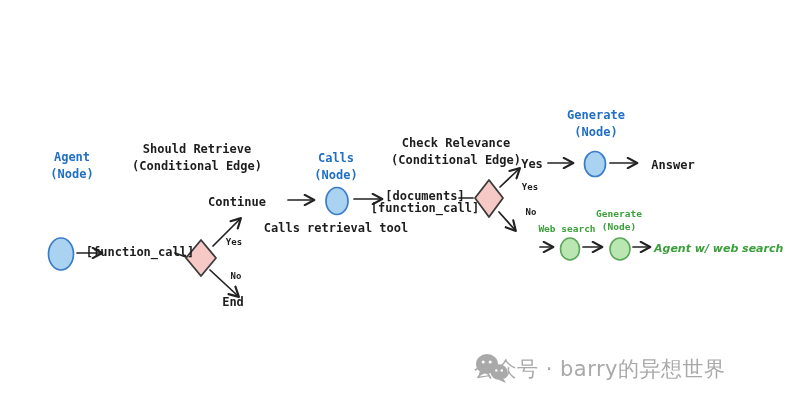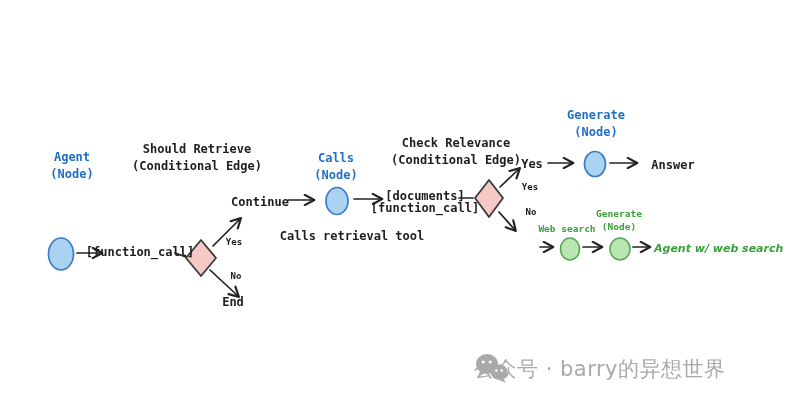--- a/index.html
+++ b/index.html
@@ -85,29 +85,29 @@
   <div class="t" style="left:456px;top:104px;margin-top:31px;">
     <span class="ln">Check Relevance</span>
     <span class="ln">(Conditional Edge)</span>
   </div>
 
   <div class="t blue" style="left:596px;top:107px;">
     <span class="ln">Generate</span>
     <span class="ln">(Node)</span>
   </div>
 
-  <div class="t" style="left:260px;top:194px;">Continue</div>
+  <div class="t" style="left:237px;top:194px;">Continue</div>
   <div class="t" style="left:233px;top:294px;">End</div>
   <div class="t" style="left:532px;top:156px;">Yes</div>
   <div class="t" style="left:673px;top:157px;">Answer</div>
 
   <div class="t xs" style="left:140px;top:247px;">[function_call]</div>
   <div class="t sm" style="left:234px;top:237px;">Yes</div>
   <div class="t sm" style="left:236px;top:271px;">No</div>
-  <div class="t xs" style="left:352px;top:223px;margin-top:8px;">Calls retrieval tool</div>
+  <div class="t xs" style="left:336px;top:223px;">Calls retrieval tool</div>
 
   <div class="t xs" style="left:425px;top:191px;">
     <span class="ln">[documents]</span>
     <span class="ln">[function_call]</span>
   </div>
 
   <div class="t sm" style="left:530px;top:182px;">Yes</div>
   <div class="t sm" style="left:531px;top:207px;">No</div>
 
   <div class="t gsm green" style="left:567px;top:222px;">Web search</div>

